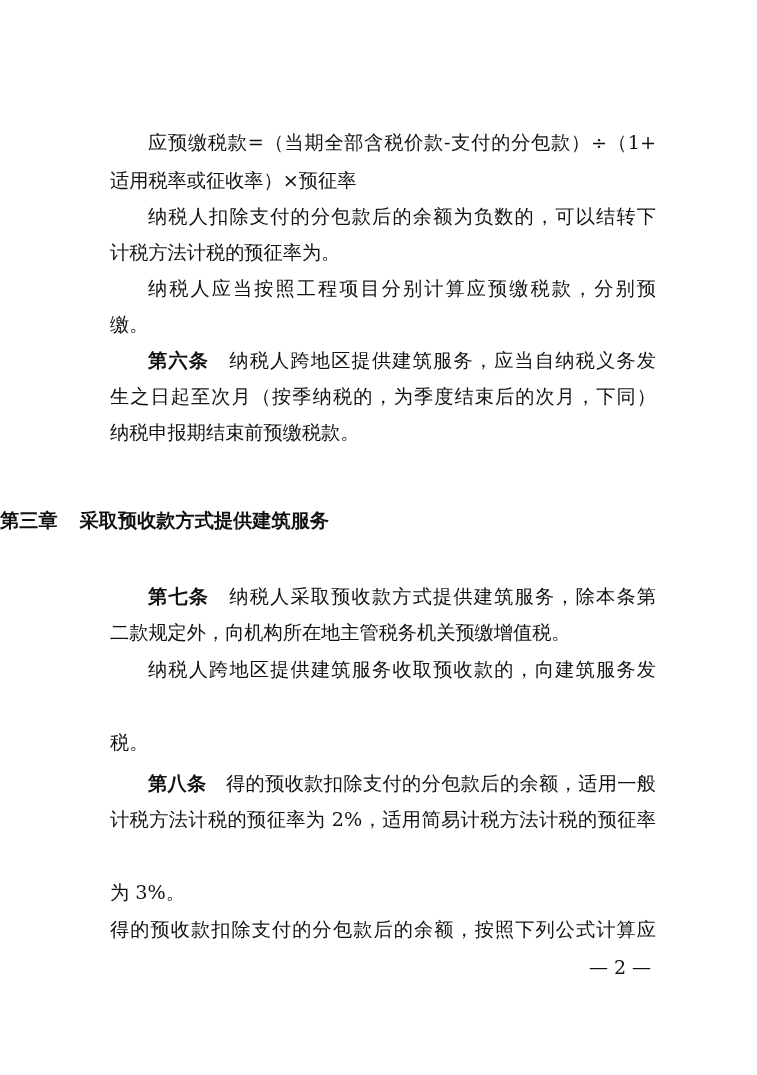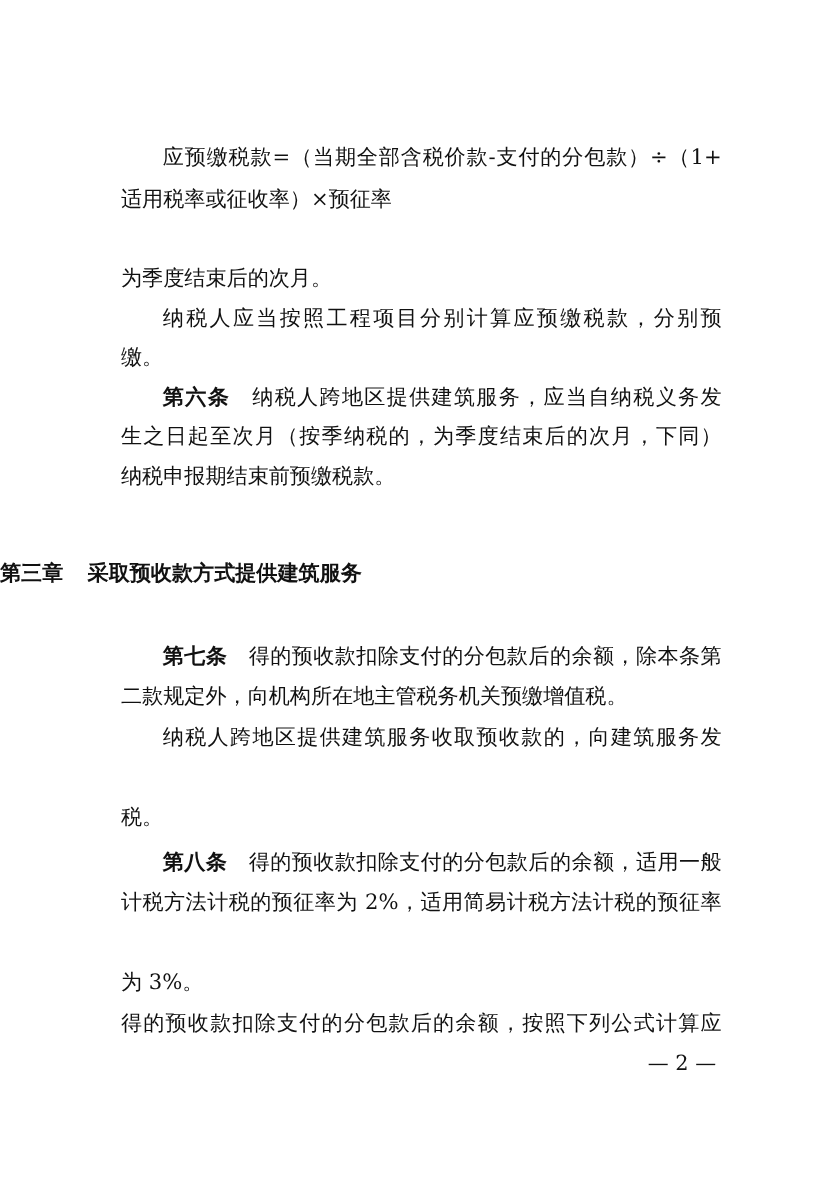--- a/index.html
+++ b/index.html
@@ -68,37 +68,38 @@
     }
   </style>
 </head>
 <body>
 
 <div class="page">
 
   <div class="line indent" style="top:130px;">应预缴税款=（当期全部含税价款-支付的分包款）÷（1+</div>
   <div class="line last" style="top:168px;">适用税率或征收率）×预征率</div>
 
-  <div class="line last" style="top:240px;">为季度结束后的次月。</div>
+  <div class="line indent" style="top:204px;">纳税人扣除支付的分包款后的余额为负数的，可以结转下</div>
+  <div class="line last" style="top:240px;">计税方法计税的预征率为。</div>
 
   <div class="line indent" style="top:276px;">纳税人应当按照工程项目分别计算应预缴税款，分别预</div>
   <div class="line last" style="top:312px;">缴。</div>
 
   <div class="line indent" style="top:348px;">
     <span class="bold">第六条</span><span class="gap"></span><span>纳税人跨地区提供建筑服务，应当自纳税义务发</span>
   </div>
   <div class="line" style="top:384px;">生之日起至次月（按季纳税的，为季度结束后的次月，下同）</div>
   <div class="line last" style="top:420px;">纳税申报期结束前预缴税款。</div>
 
   <div class="chapter" style="top:508px;">
     <span>第三章</span><span class="gap"></span><span>采取预收款方式提供建筑服务</span>
   </div>
 
   <div class="line indent" style="top:584px;">
-    <span class="bold">第七条</span><span class="gap"></span><span>得的预收款扣除支付的分包款后的余额，除本条第</span>
+    <span class="bold">第七条</span><span class="gap"></span><span>纳税人采取预收款方式提供建筑服务，除本条第</span>
   </div>
   <div class="line indent" style="top:657px;">纳税人跨地区提供建筑服务收取预收款的，向建筑服务发</div>
 
   <div class="line last" style="top:620px;">二款规定外，向机构所在地主管税务机关预缴增值税。</div>
   <div class="line last" style="top:730px;">税。</div>
 
   <div class="line indent" style="top:771px;">
     <span class="bold">第八条</span><span class="gap"></span><span>得的预收款扣除支付的分包款后的余额，适用一般</span>
   </div>
   <div class="line" style="top:807px;">计税方法计税的预征率为 2%，适用简易计税方法计税的预征率</div>

